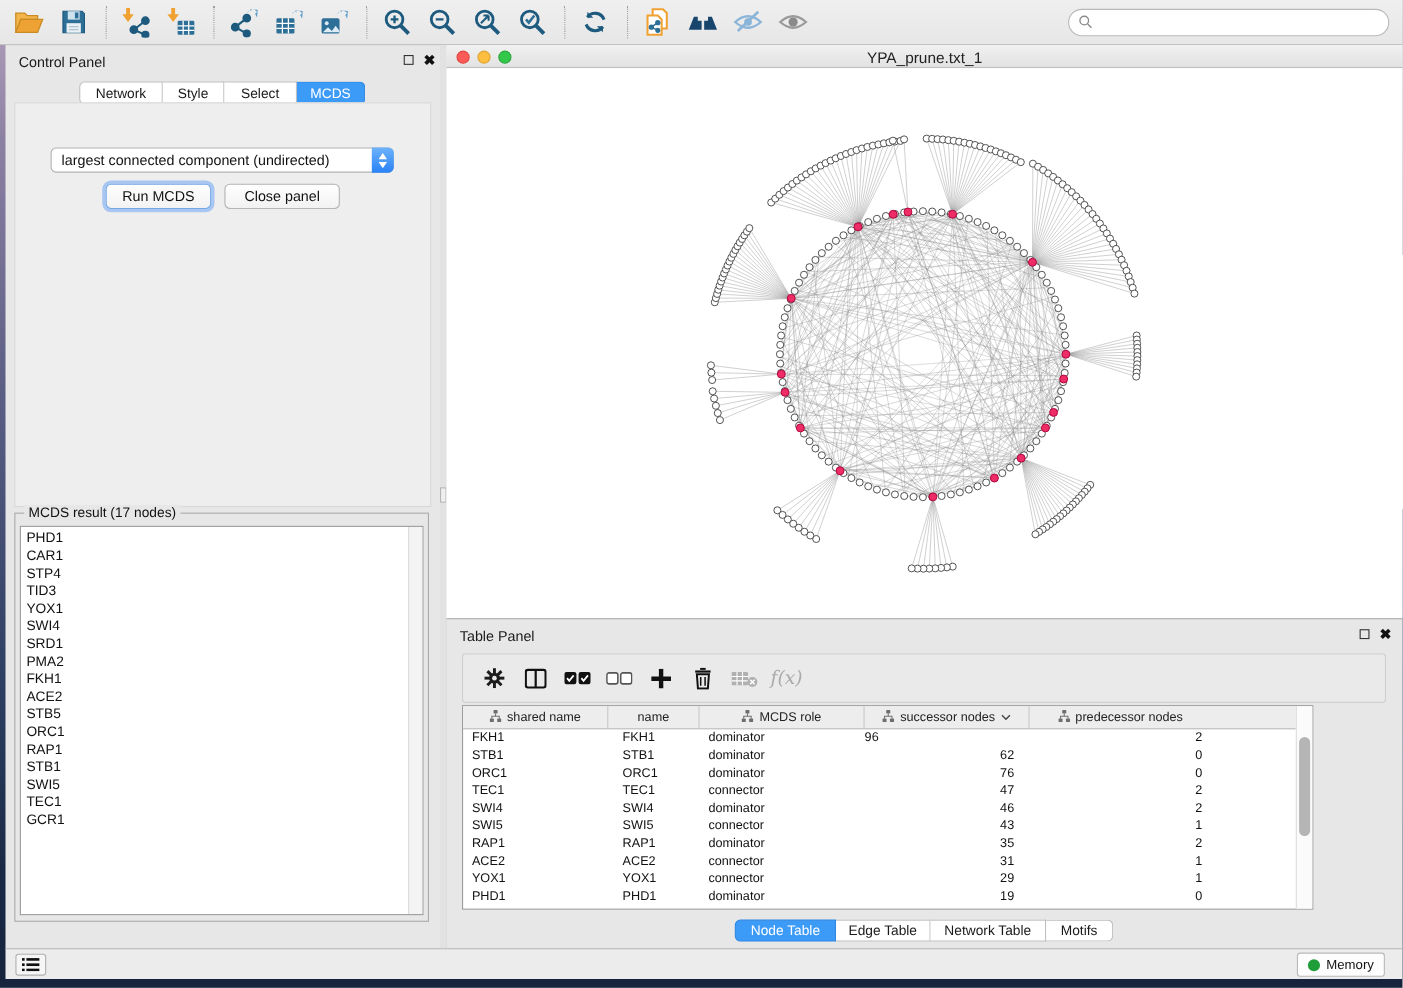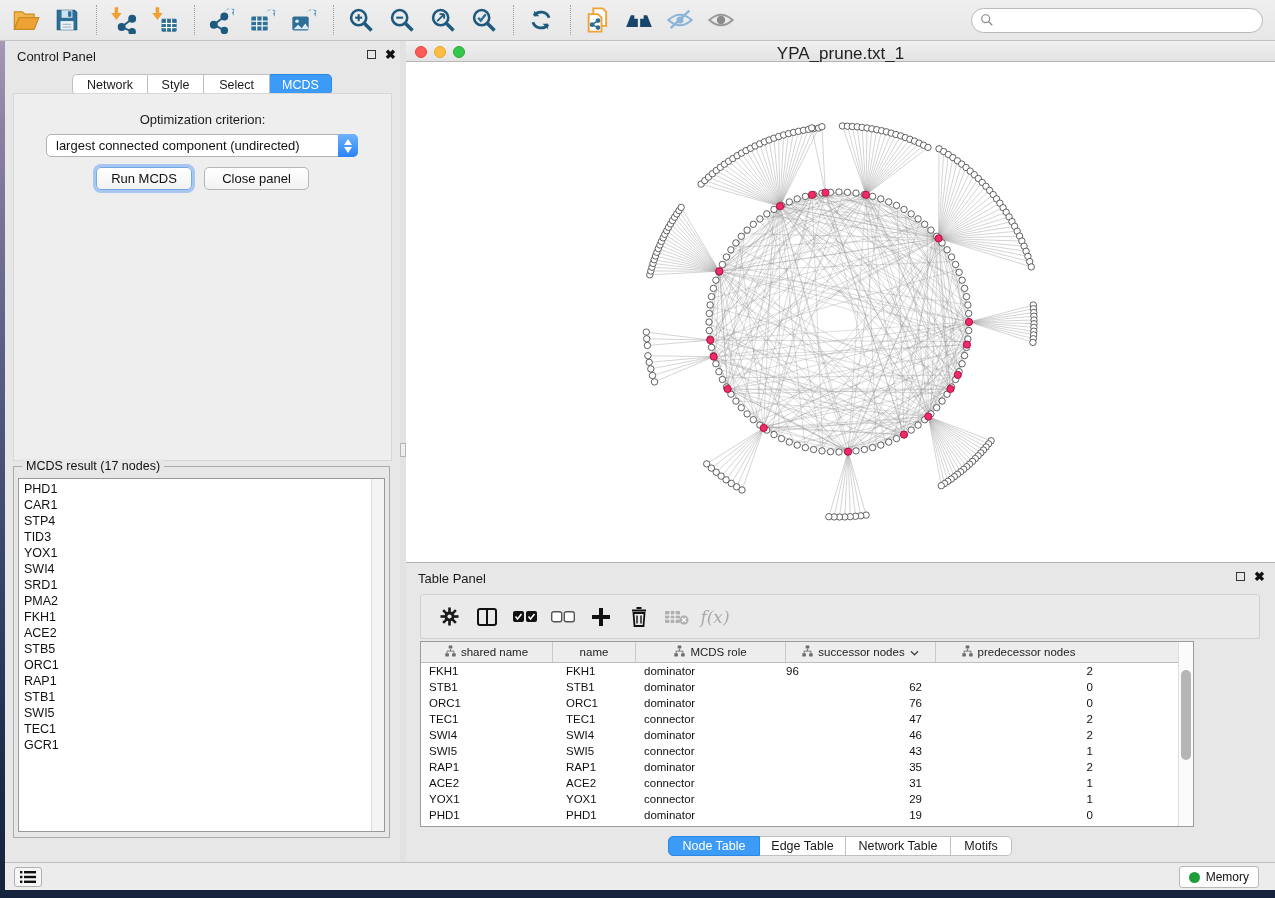--- a/index.html
+++ b/index.html
@@ -75,21 +75,21 @@
 
   
   .netpanel { position:absolute; left:406px; top:41px; width:869px; height:521px; background:#fff; }
   .net-titlebar { position:absolute; left:0; top:0; right:0; height:21px;
     background:linear-gradient(#f1f1f1,#e2e2e2); border-bottom:1px solid #b7b7b7; }
   .tl { position:absolute; top:5px; width:12px; height:12px; border-radius:50%; }
   .tl.red { left:9px; background:#fc5b57; border:1px solid #e2453f; }
   .tl.yel { left:28px; background:#fdbe41; border:1px solid #e0a532; }
   .tl.grn { left:47px; background:#34c84a; border:1px solid #2aa83c; }
   .net-title { position:absolute; left:0; right:0; top:3px; text-align:center;
-    font-size:17px; color:#222; }
+    font-size:14px; color:#222; }
   .netcanvas { position:absolute; left:0; top:21px; width:869px; height:500px; background:#fff; }
 
   
   .tpanel { position:absolute; left:406px; top:562px; width:869px; height:300px;
     background:#e7e7e7; border-top:1px solid #b0b0b0; }
   .t-toolbar { position:absolute; left:14px; right:15px; top:31px; height:45px;
     background:#eaeaea; border:1px solid #cfcfcf; border-radius:3px;
     display:flex; align-items:center; padding-left:16px; }
   .t-toolbar .ic { width:24px; height:24px; margin-right:14px; display:flex;
     align-items:center; justify-content:center; }
@@ -295,21 +295,20 @@
     </span>
   </div>
   <div class="seg cp-tabs" id="cp-tabs">
       <div class="sg" style="width: 76px;">Network</div>
       <div class="sg" style="width: 56px;">Style</div>
       <div class="sg" style="width: 66px;">Select</div>
       <div class="sg active" style="width: 62px;">MCDS</div>
     </div>
 
   <div class="cp-sub">
-    <div class="opt-label">Optimization criterion:</div>
     <div class="opt-select">
       <span class="val">largest connected component (undirected)</span>
       <span class="step">
         <svg width="8" height="6" viewBox="0 0 8 6">
             <path d="M4 0 L8 6 H0 Z" fill="#fff"></path>
           </svg>
         <svg width="8" height="6" viewBox="0 0 8 6">
             <path d="M4 6 L0 0 H8 Z" fill="#fff"></path>
           </svg>
       </span>

